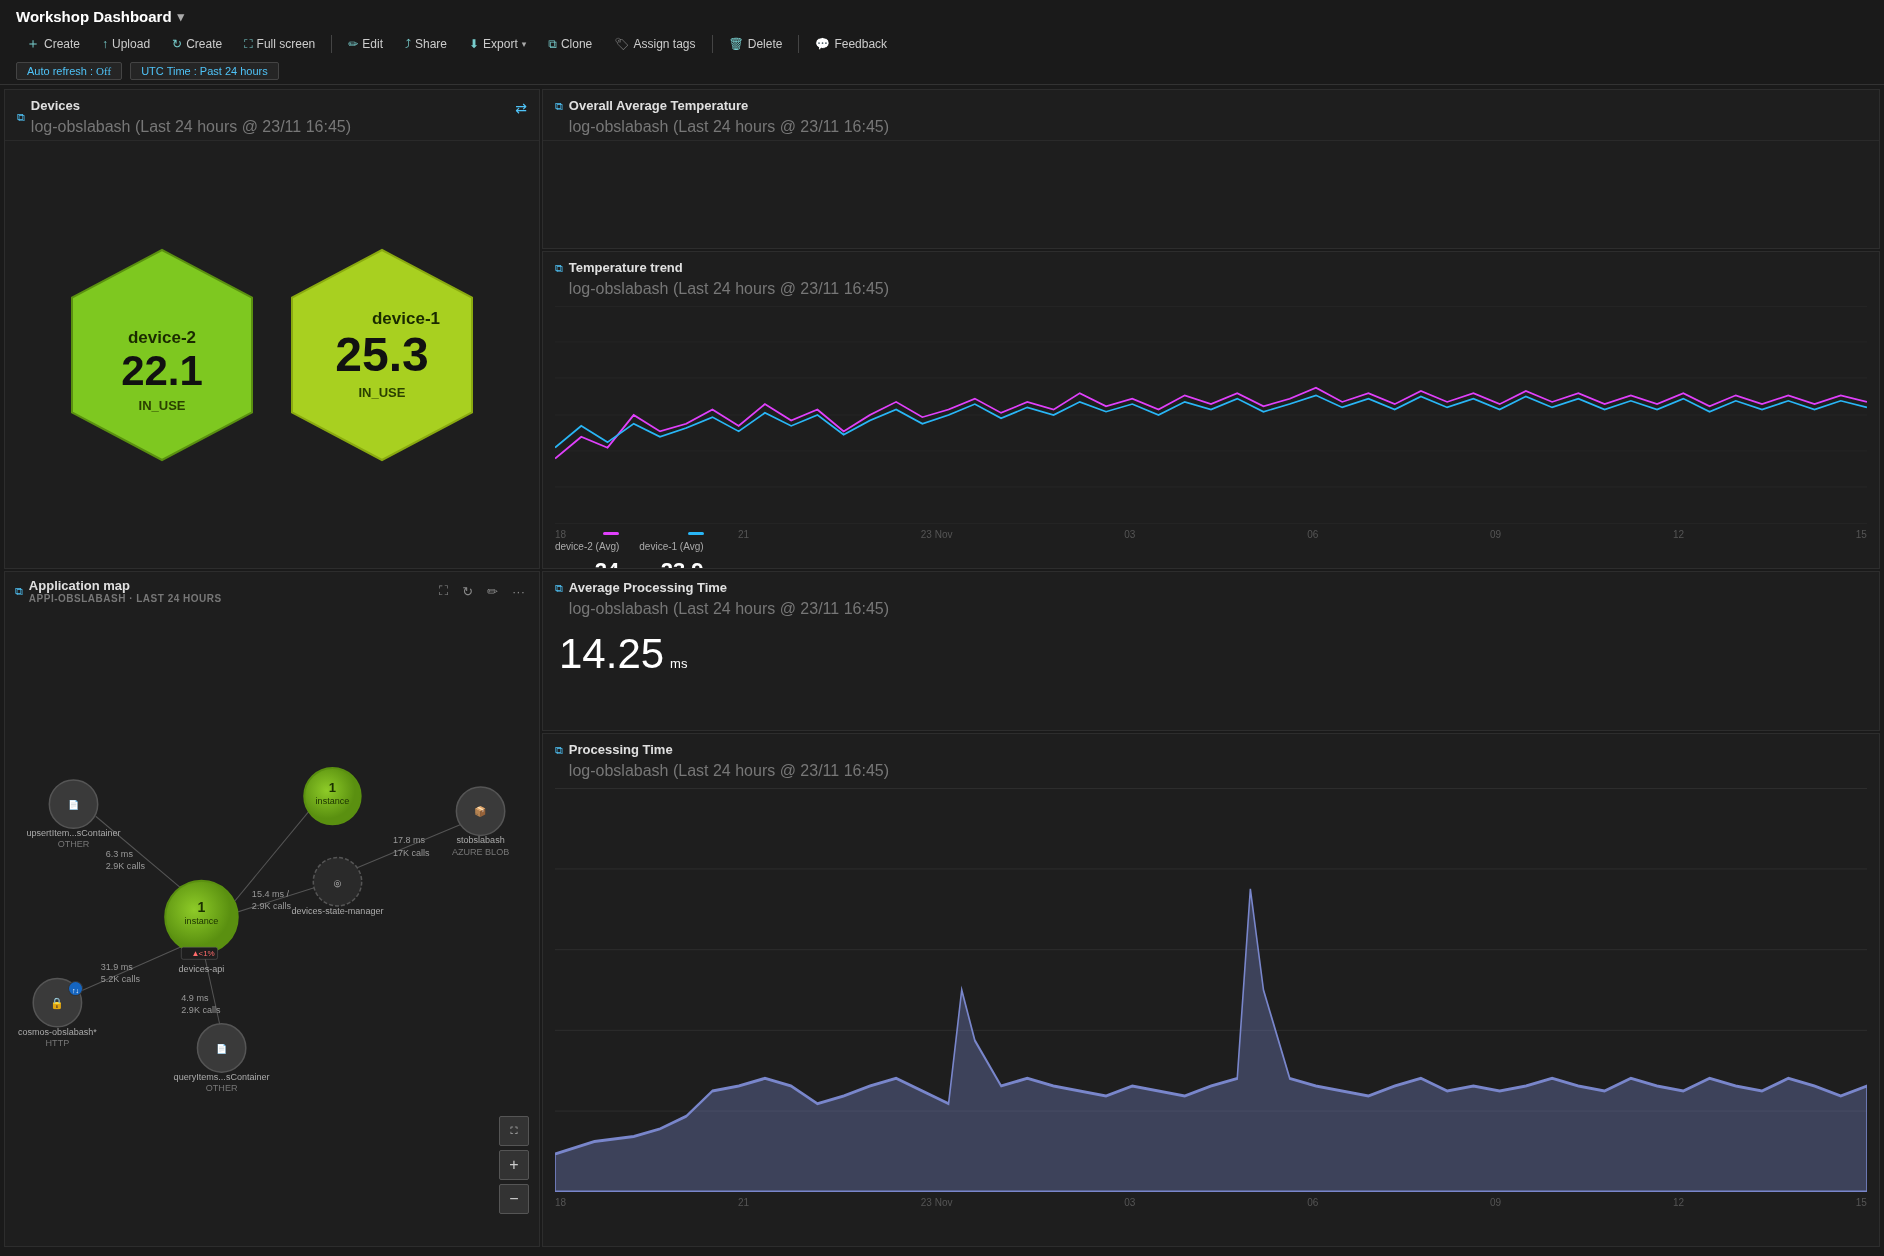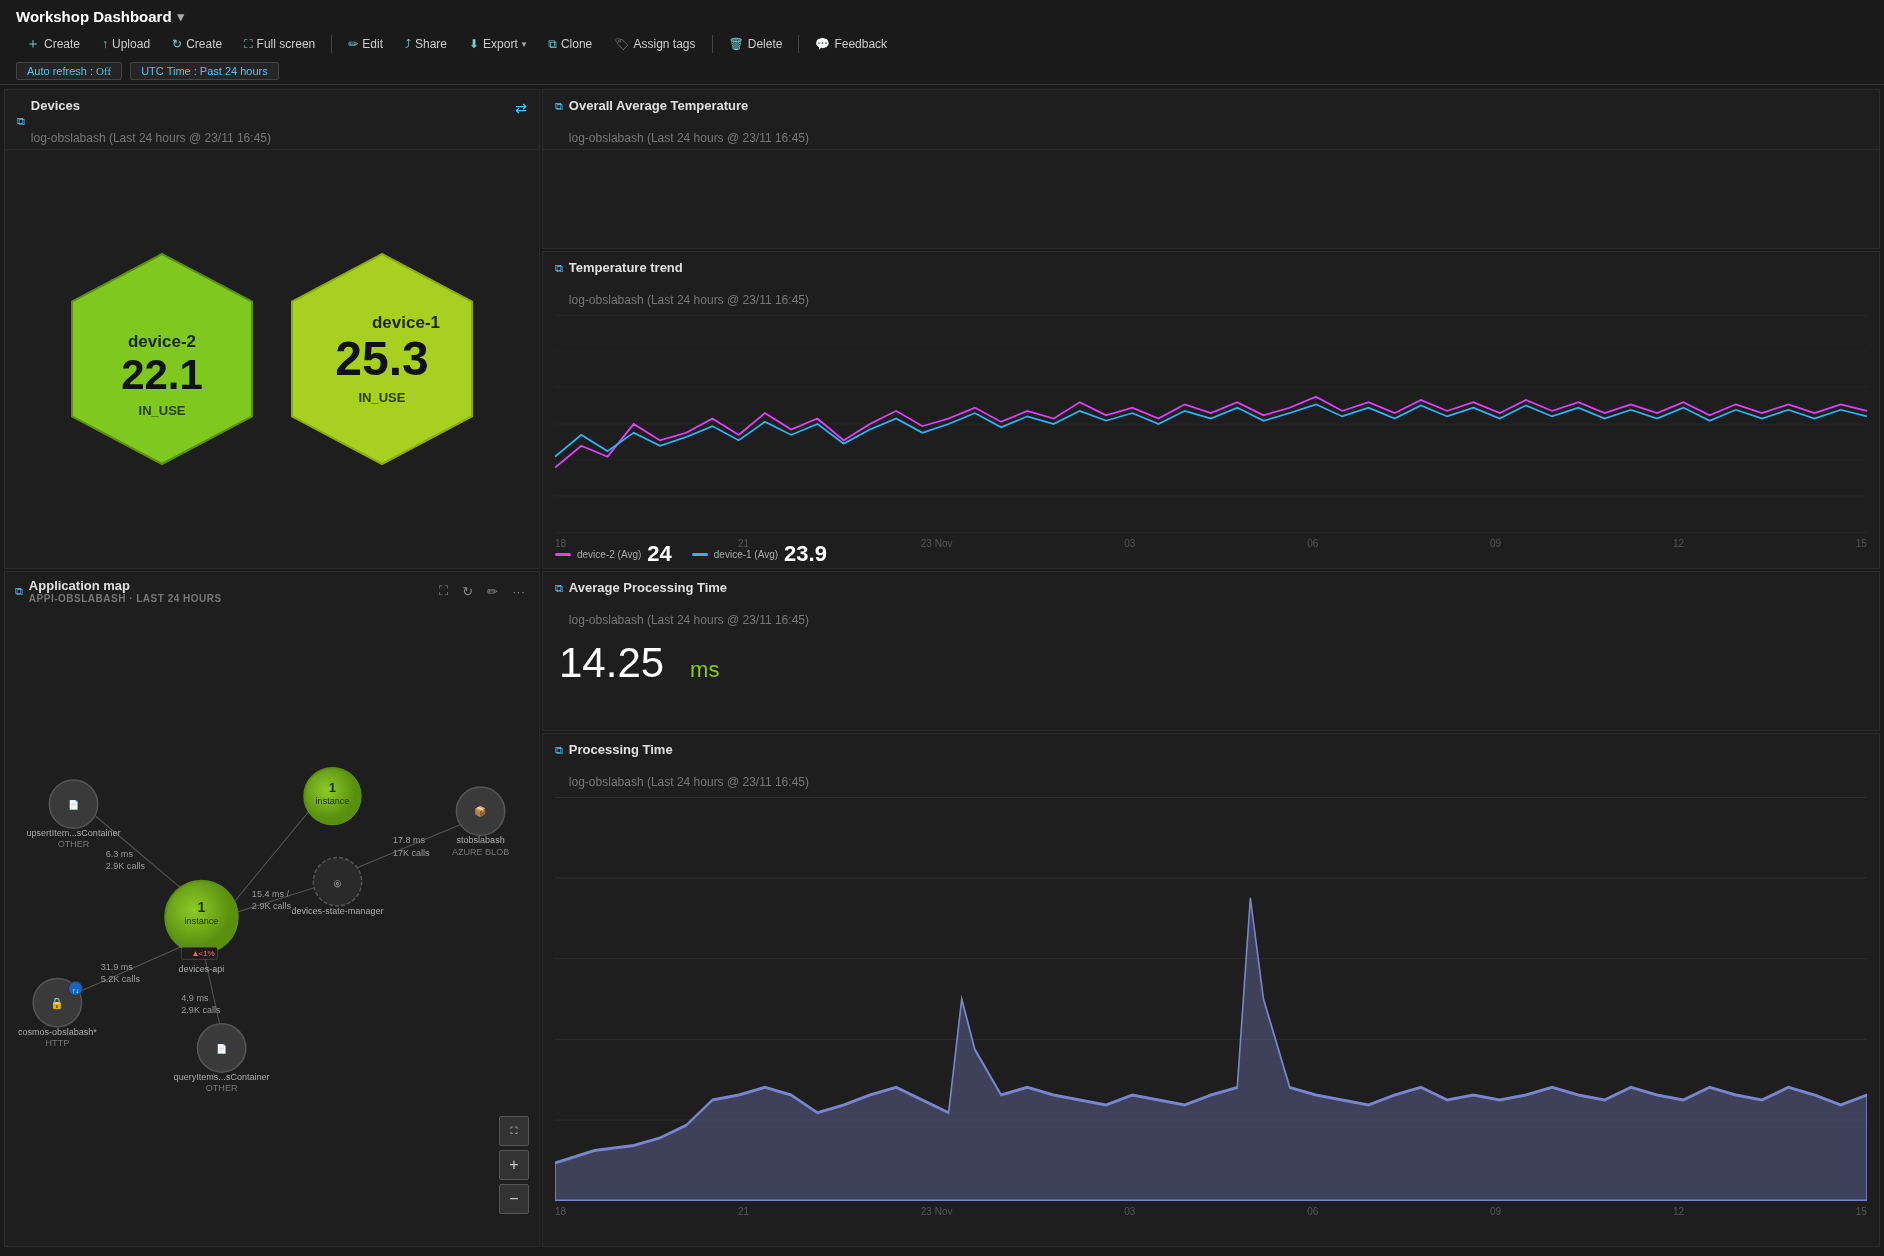--- a/index.html
+++ b/index.html
@@ -96,23 +96,23 @@
     }
     .panel-title {
       font-size: 13px;
       font-weight: 600;
       color: #e0e0e0;
       display: flex;
       align-items: center;
       gap: 6px;
     }
     .panel-subtitle {
-      font-size: 12px;
+      font-size: 16px;
       color: #777;
-      margin-top: 18px;
+      margin-top: 5px;
     }
 
     
     .devices-panel {
       grid-column: 1;
       grid-row: 1;
       display: flex;
       flex-direction: column;
     }
     .devices-content {
@@ -200,24 +200,25 @@
 
     
     .chart-legend {
       display: flex;
       gap: 20px;
       padding: 4px 12px;
       align-items: center;
     }
     .legend-item {
       display: flex;
-      align-items: center;
+      align-items: flex-end;
       gap: 6px;
       font-size: 10px;
       color: #aaa;
+      flex-direction: column;
     }
     .legend-color {
       width: 16px;
       height: 3px;
       border-radius: 2px;
     }
     .legend-value {
       font-size: 22px;
       font-weight: 700;
       color: #fff;
@@ -578,21 +579,21 @@
     <div class="avg-proc-panel">
       <div style="display:flex;align-items:flex-start;gap:6px;padding:8px 12px 4px;">
         <span style="color:#4fc3f7;font-size:11px;margin-top:2px;">⧉</span>
         <div>
           <div class="panel-title">Average Processing Time</div>
           <div class="panel-subtitle">log-obslabash (Last 24 hours @ 23/11 16:45)</div>
         </div>
       </div>
       <div style="padding:8px 16px;display:flex;align-items:baseline;gap:6px;">
         <span style="font-size:42px;font-weight:300;color:#fff;">14.25</span>
-        <span style="font-size:22px;color:#84cc16;margin-left:20px;">ms</span>
+        <span style="font-size:13px;color:#ffffff;">ms</span>
       </div>
     </div>
 
     <div class="proc-time-panel">
       <div style="display:flex;align-items:flex-start;gap:6px;padding:8px 12px 4px;">
         <span style="color:#4fc3f7;font-size:11px;margin-top:2px;">⧉</span>
         <div>
           <div class="panel-title">Processing Time</div>
           <div class="panel-subtitle">log-obslabash (Last 24 hours @ 23/11 16:45)</div>
         </div>

